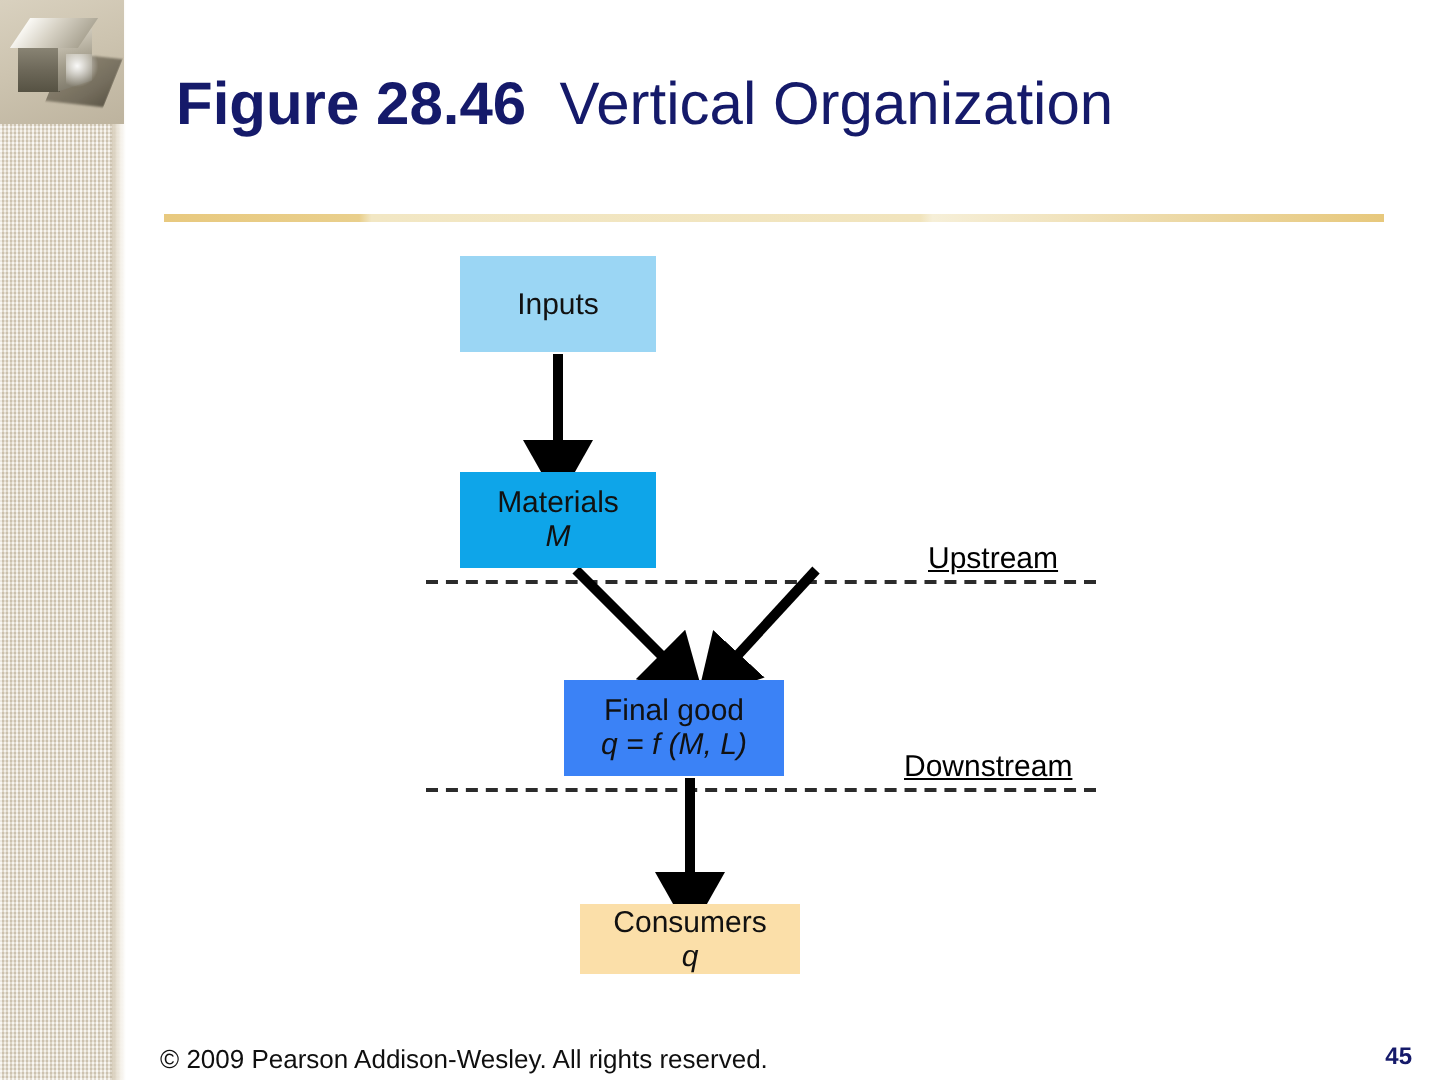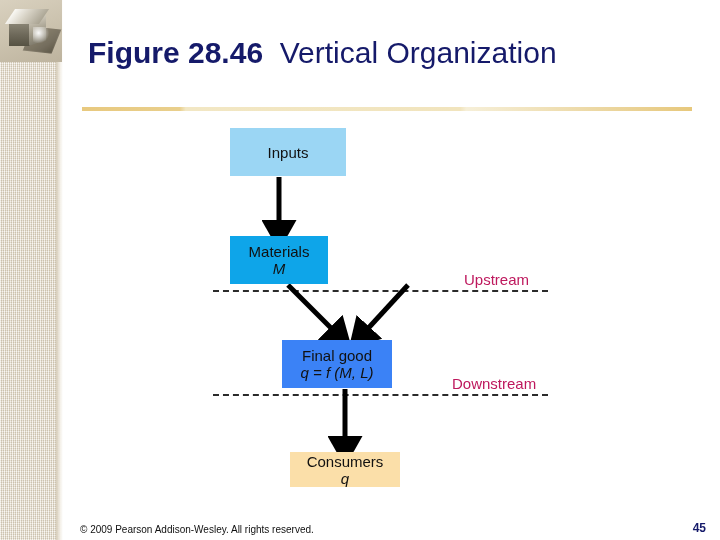--- a/index.html
+++ b/index.html
@@ -71,42 +71,42 @@
   #diagram{position:absolute;left:0;top:0;width:720px;height:540px;}
 
   .node{
     position:absolute;box-sizing:border-box;
     display:flex;flex-direction:column;align-items:center;justify-content:center;
     color:#111111;text-align:center;
   }
   .node .line1{font-size:15px;line-height:17px;}
   .node .line2{font-size:15px;line-height:17px;font-style:italic;}
 
-  #node-inputs{left:230px;top:128px;width:116px;height:48px;background:#9bd6f4;}
+  #node-inputs{left:230px;top:128px;width:98px;height:48px;background:#9bd6f4;}
   #node-materials{left:230px;top:236px;width:98px;height:48px;background:#0ea5e9;}
   #node-labor{left:358px;top:236px;width:98px;height:48px;background:#a9cde8;}
   #node-finalgood{left:282px;top:340px;width:110px;height:48px;background:#3b82f6;}
   #node-consumers{left:290px;top:452px;width:110px;height:35px;background:#fbdfa9;}
 
   
   .dash-line{position:absolute;height:0;border-top:2px dashed #2b2b2b;}
   #dash-upper{left:213px;top:290px;width:335px;}
   #dash-lower{left:213px;top:394px;width:335px;}
 
-  .stream-label{position:absolute;color:#be185d;font-size:15px;line-height:17px;white-space:nowrap;}
+  .stream-label{position:absolute;color:#000000;font-size:15px;line-height:17px;white-space:nowrap;text-decoration:underline;}
   #label-upstream{left:464px;top:271px;}
   #label-downstream{left:452px;top:375px;}
 
   
   #arrow-svg{position:absolute;left:0;top:0;width:720px;height:540px;overflow:visible;}
 
   
   #copyright{
     position:absolute;left:80px;top:524px;
-    font-size:10px;line-height:11px;color:#0f0f0f;white-space:nowrap;
+    font-size:13px;line-height:11px;color:#0f0f0f;white-space:nowrap;
   }
   #page-number{
     position:absolute;right:14px;top:521px;
     font-size:12px;line-height:14px;color:#151a6a;font-weight:bold;
   }
 </style>
 </head>
 <body>
 
 <div id="left-strip"></div>

